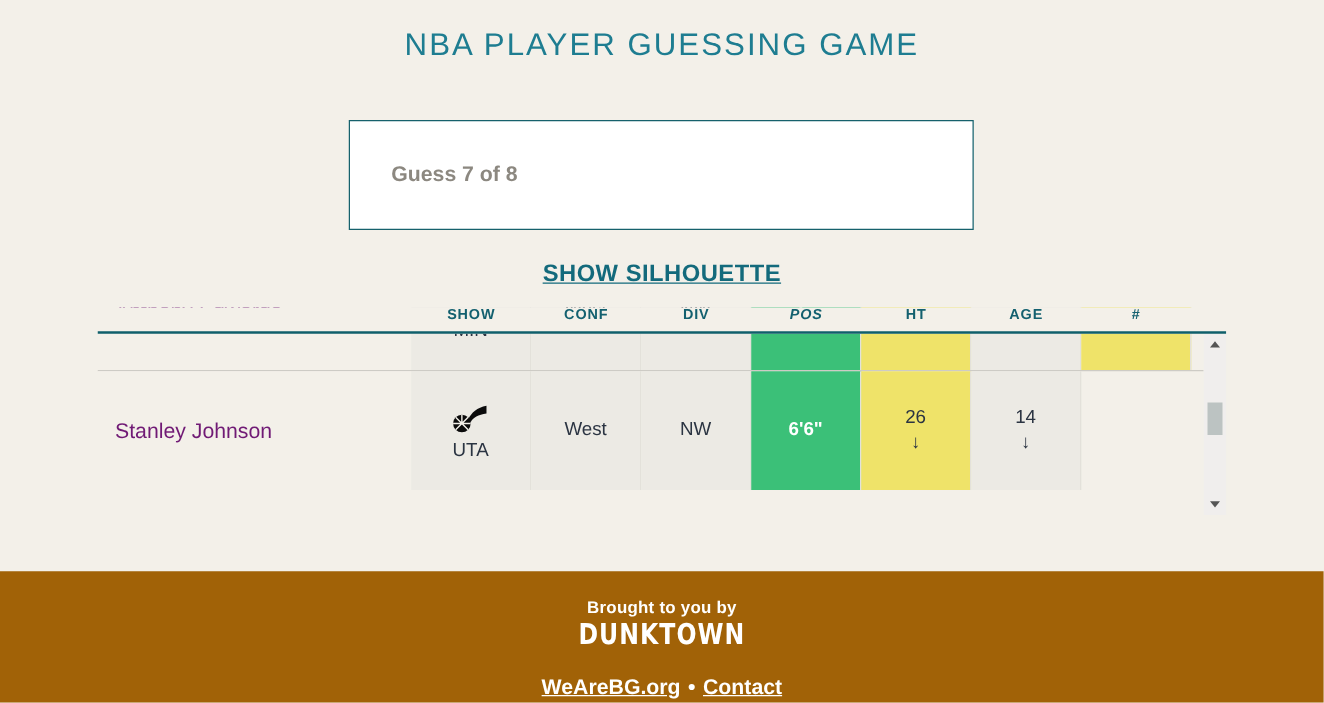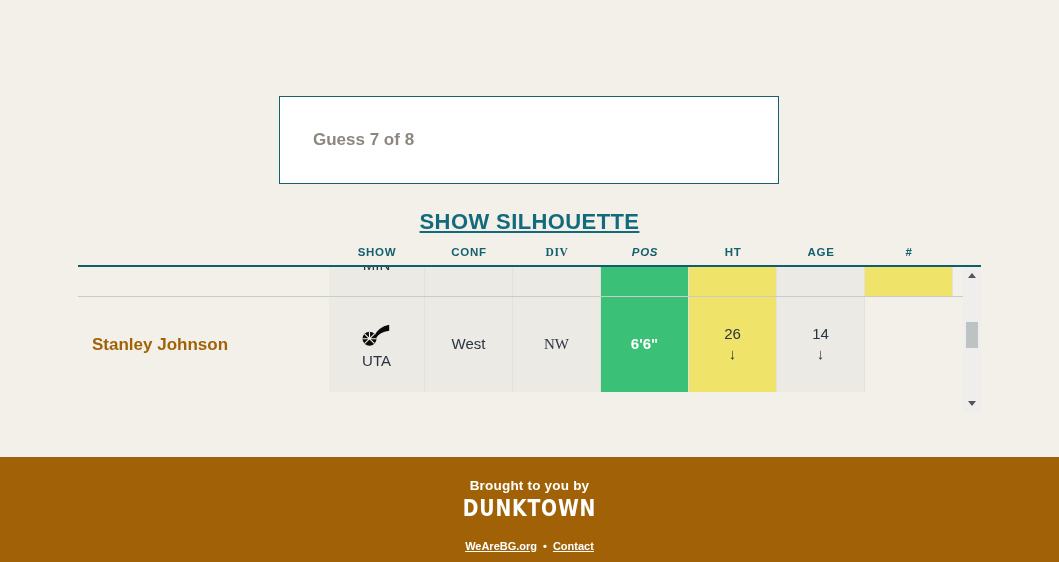--- a/index.html
+++ b/index.html
@@ -38,21 +38,21 @@
     font-size: 17px; font-weight: bold;
     color: #8c8880;
   }
   .guess-input::placeholder { color: #8c8880; opacity: 1; }
 
   
   .silhouette-wrap {
     position: absolute; top: 209px; left: 0; width: 1059px; text-align: center;
   }
   .silhouette-link {
-    font-size: 22px; font-weight: bold; letter-spacing: .4px;
+    font-size: 19px; font-weight: bold; letter-spacing: .4px;
     color: #136a7c; text-decoration: underline; cursor: pointer;
   }
 
   
   .table-region {
     position: absolute; left: 78px; top: 246px;
     width: 903px; height: 166px;
     overflow: hidden;
   }
   .thead {
@@ -62,21 +62,21 @@
     border-bottom: 2px solid #0f5f6b;
   }
   .thead .th {
     display: flex; align-items: flex-start; justify-content: center;
     font-size: 11.5px; font-weight: bold; letter-spacing: .7px;
     color: #13606f;
   }
   .th-name { width: 251px; }
   .col-team { width: 96px; }
   .col-conf { width: 88px; }
-  .col-div  { width: 88px; font-family: Liberation Serif, serif; }
+  .col-div  { width: 88px; }
   .col-pos  { width: 88px; font-style: italic; }
   .col-ht   { width: 88px; }
   .col-age  { width: 88px; }
   .col-num  { width: 88px; }
 
   .tbody-clip {
     position: absolute; left: 0; top: 0; width: 885px; height: 166px;
     overflow: hidden;
   }
   .tbody-inner {
@@ -92,21 +92,21 @@
     align-items: center; justify-content: center;
     font-size: 15px; color: #2b3442;
     background: #eceae4;
     border-right: 1px solid #e3e1da;
     position: relative;
   }
   .cell.name {
     width: 251px; background: #f3f0e9;
     flex-direction: row; justify-content: flex-start;
     padding-left: 14px;
-    font-size: 17px; font-weight: bold; color: #a16207;
+    font-size: 17px; font-weight: normal; color: #701a75;
     border-right: none;
   }
   .cell.yellow { background: #efe369; }
   .cell.green  { background: #3bc078; color: #ffffff; font-weight: bold; }
   .cell .val { line-height: 1.1; }
   .cell .arrow { font-size: 15px; line-height: 1.2; margin-top: 3px; color: #2b3442; }
 
   .team-logo { width: 38px; height: 30px; display:block; margin-bottom: 2px; }
   .team-abbr { font-size: 15px; color: #2b3442; }
 
@@ -150,30 +150,31 @@
     font-size: 13.5px; font-weight: bold; letter-spacing: .2px;
   }
   .dunktown {
     margin-top: 2px;
     font-size: 23px; font-weight: bold;
     letter-spacing: 1px;
     font-family: "DejaVu Sans", sans-serif;
     transform: scaleX(0.82);
   }
   .footer-links {
-    margin-top: 19px; font-size: 11px; font-weight: bold;
+    margin-top: 19px; font-size: 17px; font-weight: bold;
   }
   .footer-links a { color: #ffffff; text-decoration: underline; cursor: pointer; }
   .dot { display: inline-block; margin: 0 6px; }
 </style>
 </head>
 <body>
 
 <div class="page">
 
+  <div class="title">NBA PLAYER GUESSING GAME</div>
 
   <div class="guess-box">
     <input class="guess-input" type="text" placeholder="Guess 7 of 8" style="">
   </div>
 
   <div class="silhouette-wrap">
     <span class="silhouette-link">SHOW SILHOUETTE</span>
   </div>
 
   <div class="table-region">

